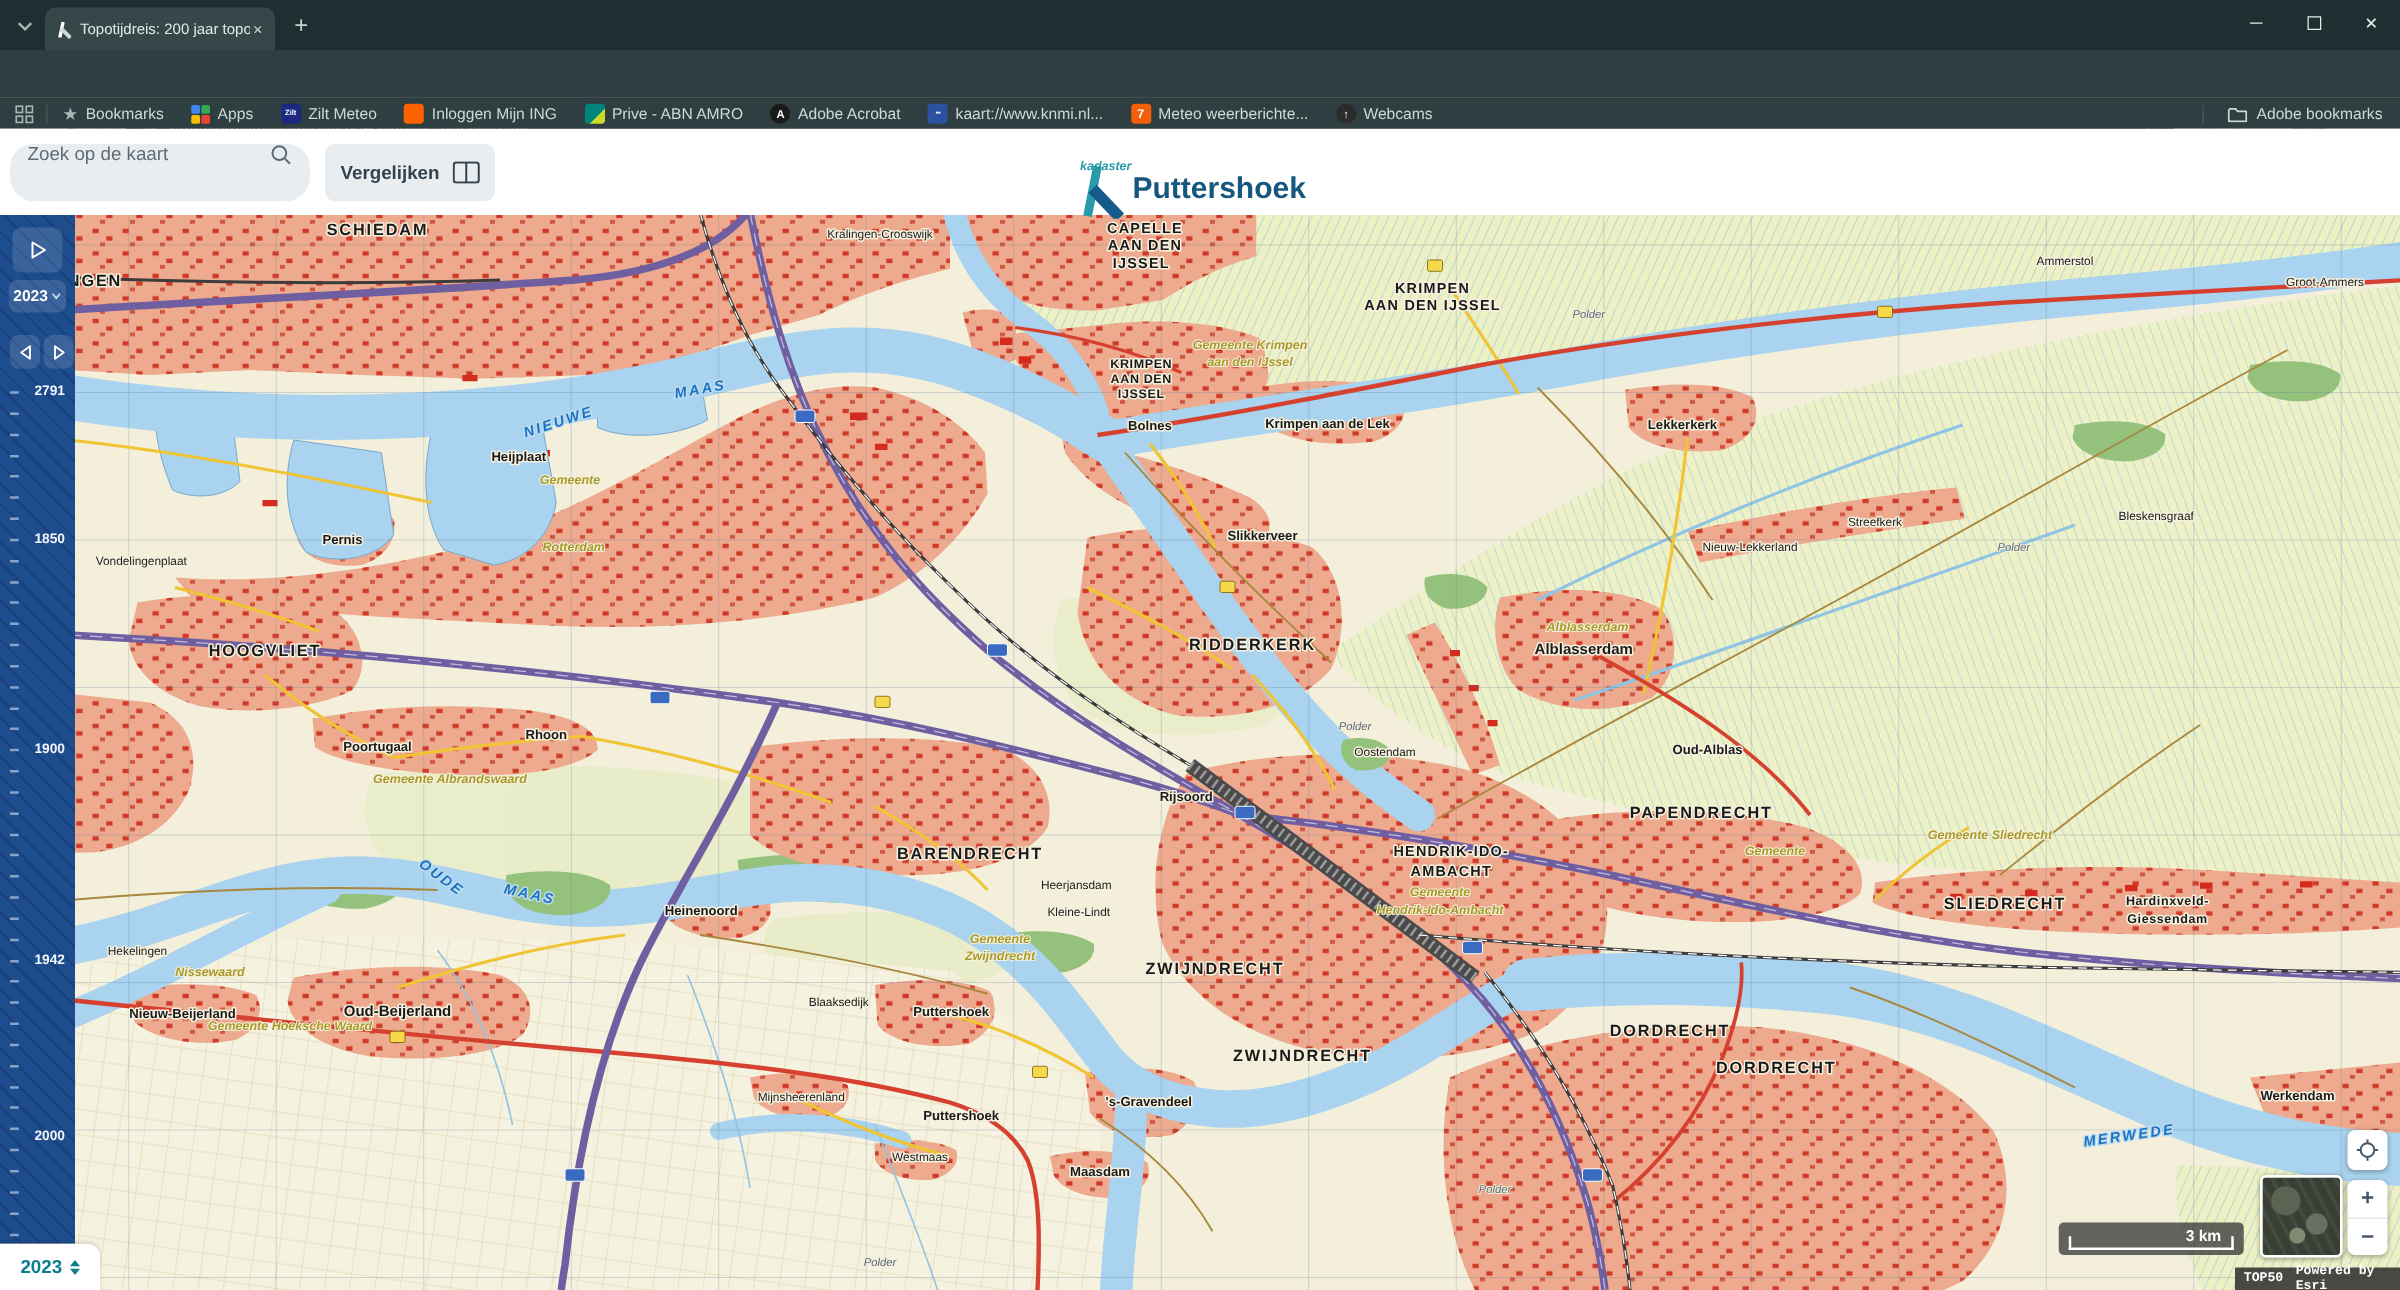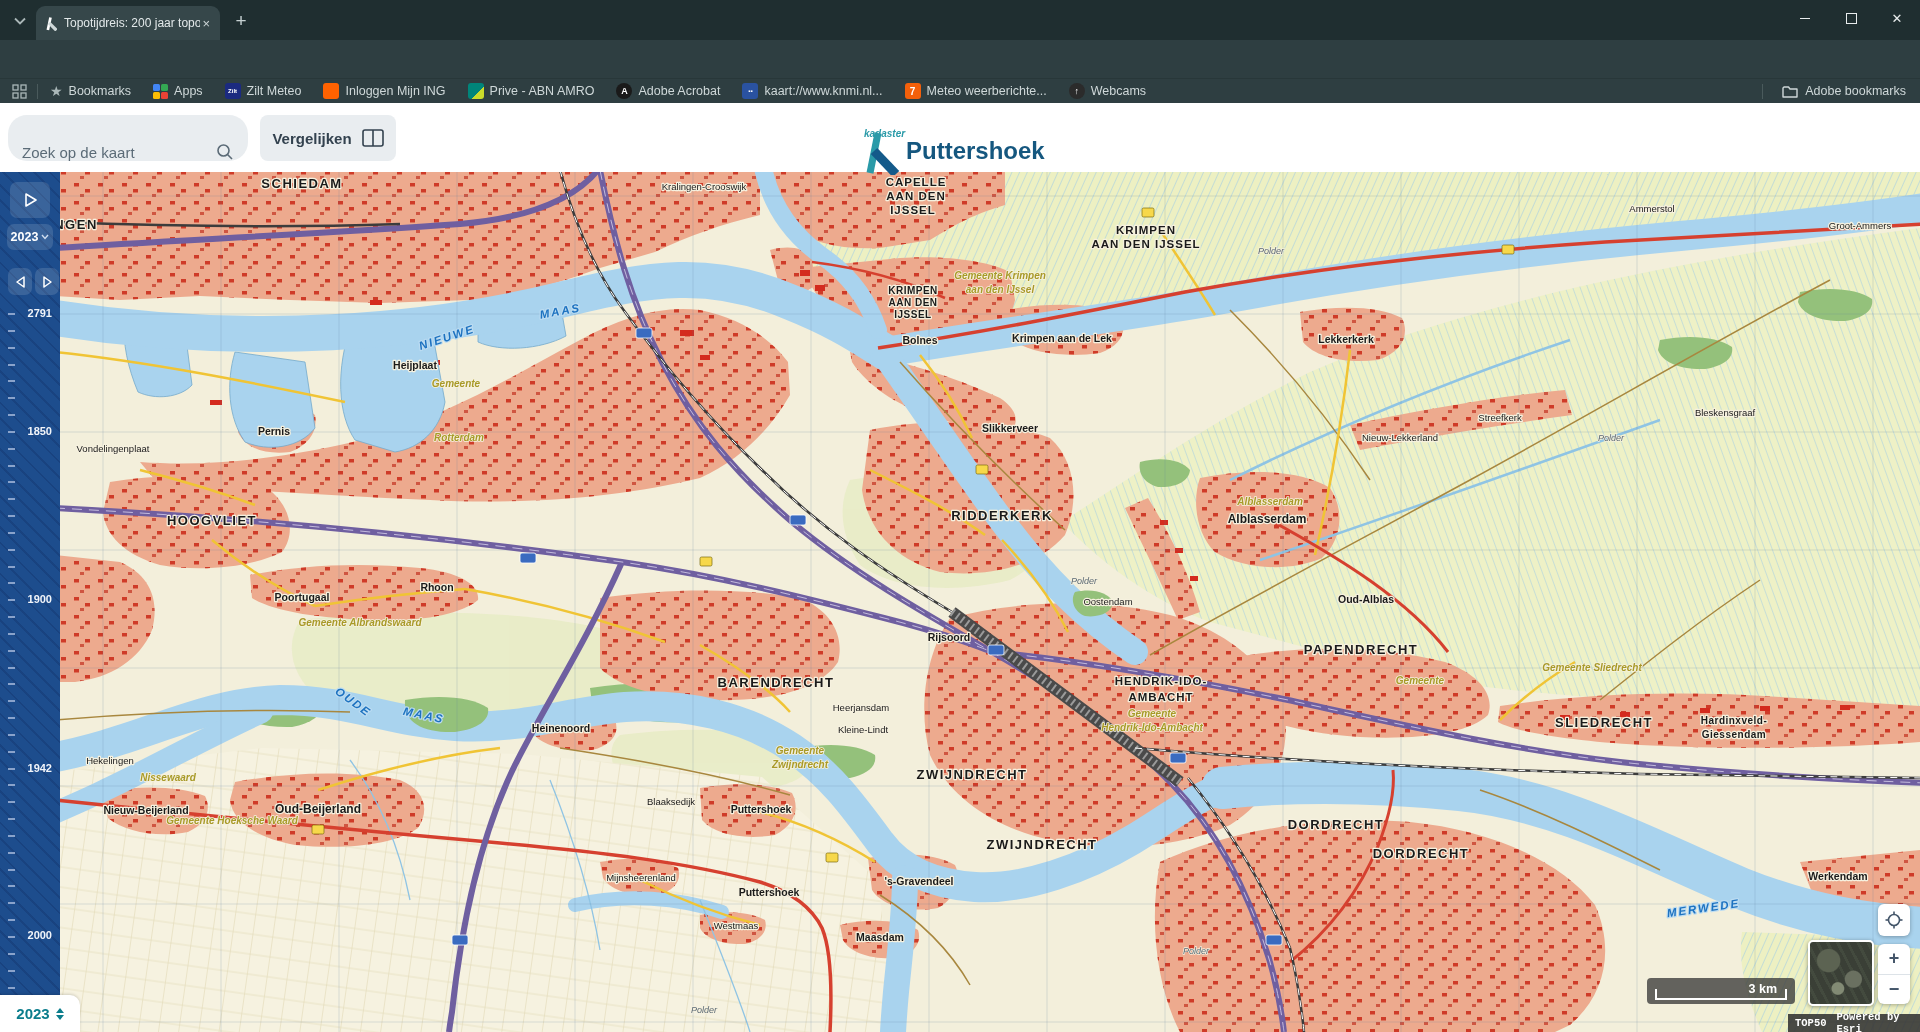--- a/index.html
+++ b/index.html
@@ -27,21 +27,21 @@
   .bm .chip{width:16px;height:16px;border-radius:3px;display:flex;align-items:center;justify-content:center;font-weight:bold;}
   .bm .star{color:#aab7b8;font-size:14px;}
   .grid4{width:15px;height:15px;display:grid;grid-template-columns:7px 7px;grid-template-rows:7px 7px;gap:1px;}
   .grid4 i{border-radius:1.5px;}
   .bmlead{display:flex;align-items:center;margin-left:12px;}
   .bmsep{width:1px;height:15px;background:#4a5a5c;margin:0 12px 0 10px;}
   .allbm{margin-left:auto;display:flex;align-items:center;gap:7px;color:#cfd8d9;font-size:12.5px;padding-right:14px;}
   .allbm .sep{width:1px;height:15px;background:#4a5a5c;margin-right:12px;}
   
   .siteheader{position:absolute;left:0;top:103px;width:1920px;height:69px;background:#ffffff;z-index:8;}
-  .searchbox{position:absolute;left:8px;top:12px;width:240px;height:46px;background:#e9edf0;border-radius:19px;display:flex;align-items:flex-end;padding:0 14px;box-sizing:border-box;}
+  .searchbox{position:absolute;left:8px;top:12px;width:240px;height:46px;background:#e9edf0;border-radius:19px;display:flex;align-items:flex-start;padding:0 14px;box-sizing:border-box;}
   .searchbox span{color:#5b6b77;font-size:15px;flex:1;}
   .cmpbtn{position:absolute;left:260px;top:12px;width:136px;height:46px;background:#e9edf0;border-radius:8px;display:flex;align-items:center;justify-content:center;gap:10px;color:#33424f;font-size:15px;font-weight:bold;}
   .logo{position:absolute;left:856px;top:18px;height:60px;display:flex;align-items:center;text-align:right;}
   .logo .kad{position:absolute;left:8px;top:7px;color:#2a9aa8;font-size:10px;font-style:italic;font-weight:bold;}
   .logo .brand{color:#15577f;font-size:24px;font-weight:bold;margin-left:6px;}
   .hdr-right{position:absolute;right:26px;top:0;height:69px;display:flex;align-items:center;gap:44px;}
   .hlink{display:flex;align-items:center;gap:10px;color:#33424f;font-size:15px;}
   
   .sidebar{position:absolute;left:0;top:172px;width:60px;height:823px;background:#1d4d8d;z-index:6;
     background-image:repeating-linear-gradient(45deg,rgba(10,30,80,.22) 0 2px,transparent 2px 11px);}
@@ -476,21 +476,21 @@
         <div class="tick" style="top: 612.464px;"></div>
         <div class="tick" style="top: 629.302px;"></div>
         <div class="tick" style="top: 646.14px;"></div>
         <div class="tick" style="top: 662.978px;"></div>
         <div class="tick" style="top: 679.816px;"></div>
         <div class="tick" style="top: 696.654px;"></div>
         <div class="tick" style="top: 713.492px;"></div>
         <div class="tick" style="top: 730.33px;"></div>
         <div class="tick" style="top: 747.168px;"></div>
         <div class="tick" style="top: 764.006px;"></div>
-        <div class="ticklab" style="top: 757px;">2000</div>
+        <div class="ticklab" style="top: 731px;">2000</div>
         <div class="tick" style="top: 780.844px;"></div>
         <div class="tick" style="top: 797.682px;"></div>
         <div class="tick" style="top: 814.52px;"></div>
       </div>
   </div>
   <div class="bottomchip">
     <span>2023</span>
     <div class="sortarrows">
         <i class="up"></i>
         <i class="dn"></i>

